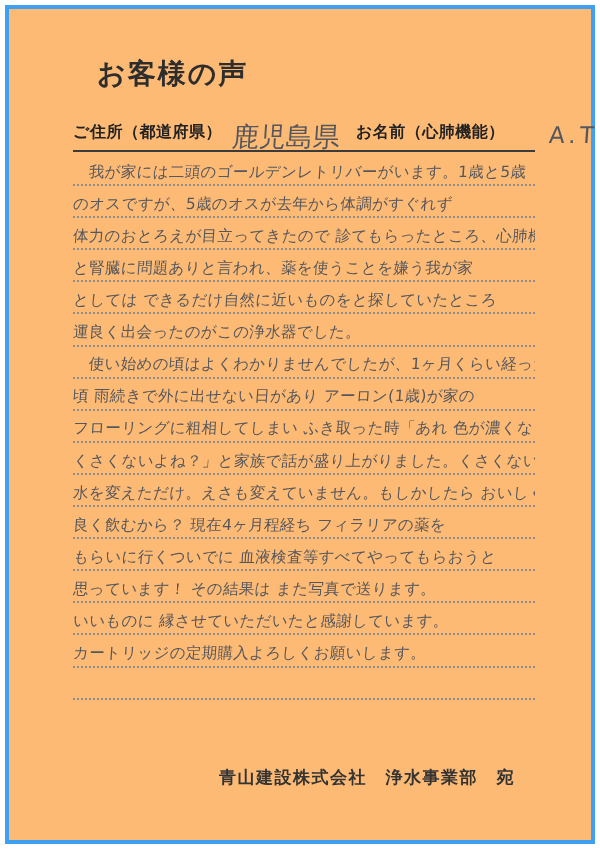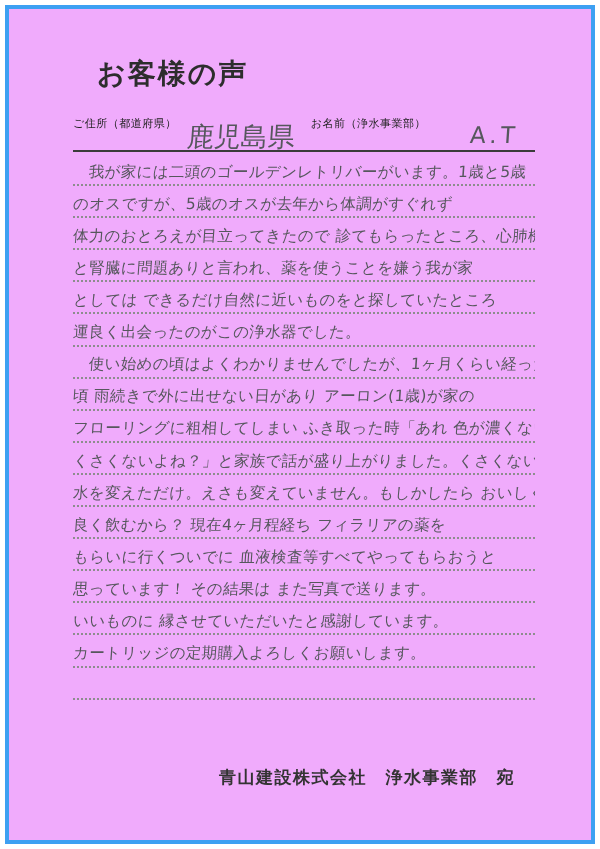--- a/index.html
+++ b/index.html
@@ -14,43 +14,43 @@
   body{
     background:#ffffff;
     font-family:"Liberation Sans", sans-serif;
     position:relative;
     overflow:hidden;
   }
   .frame{
     position:absolute;
     left:5px; top:5px; right:5px; bottom:5px;
     border:4px solid var(--frame-blue);
-    background:#f0abfc;
+    background:#fdba74;
   }
   .page-title{
     position:absolute;
     left:88px; top:46px;
     font-size:28px;
     font-weight:bold;
     color:var(--print);
     letter-spacing:2px;
   }
   .form-row{
     position:absolute;
     left:64px; right:56px; top:106px;
     height:37px;
     border-bottom:2px solid var(--underline);
     display:flex;
     align-items:flex-end;
   }
   .flabel{
-    font-weight:normal;
-    font-size:11px;
+    font-weight:bold;
+    font-size:16px;
     color:#222;
-    padding-bottom:19px;
+    padding-bottom:7px;
     letter-spacing:0.5px;
     white-space:nowrap;
   }
   .hand{
     font-family:"DejaVu Sans", sans-serif;
     color:var(--ink);
     transform:skewX(-4deg);
     white-space:nowrap;
   }
   .address-value{
@@ -98,21 +98,21 @@
 </head>
 <body>
 
 <div class="frame">
 
   <h1 class="page-title">お客様の声</h1>
 
   <div class="form-row">
     <span class="flabel">ご住所（都道府県）</span>
     <span class="hand address-value">鹿児島県</span>
-    <span class="flabel name-label">お名前（浄水事業部）</span>
+    <span class="flabel name-label">お名前（心肺機能）</span>
     <span class="hand name-value">A.T</span>
   </div>
 
   <div class="note">
     <div class="note-line">
         <span class="hand">　我が家には二頭のゴールデンレトリバーがいます。1歳と5歳</span>
       </div>
     <div class="note-line">
         <span class="hand">のオスですが、5歳のオスが去年から体調がすぐれず</span>
       </div>

